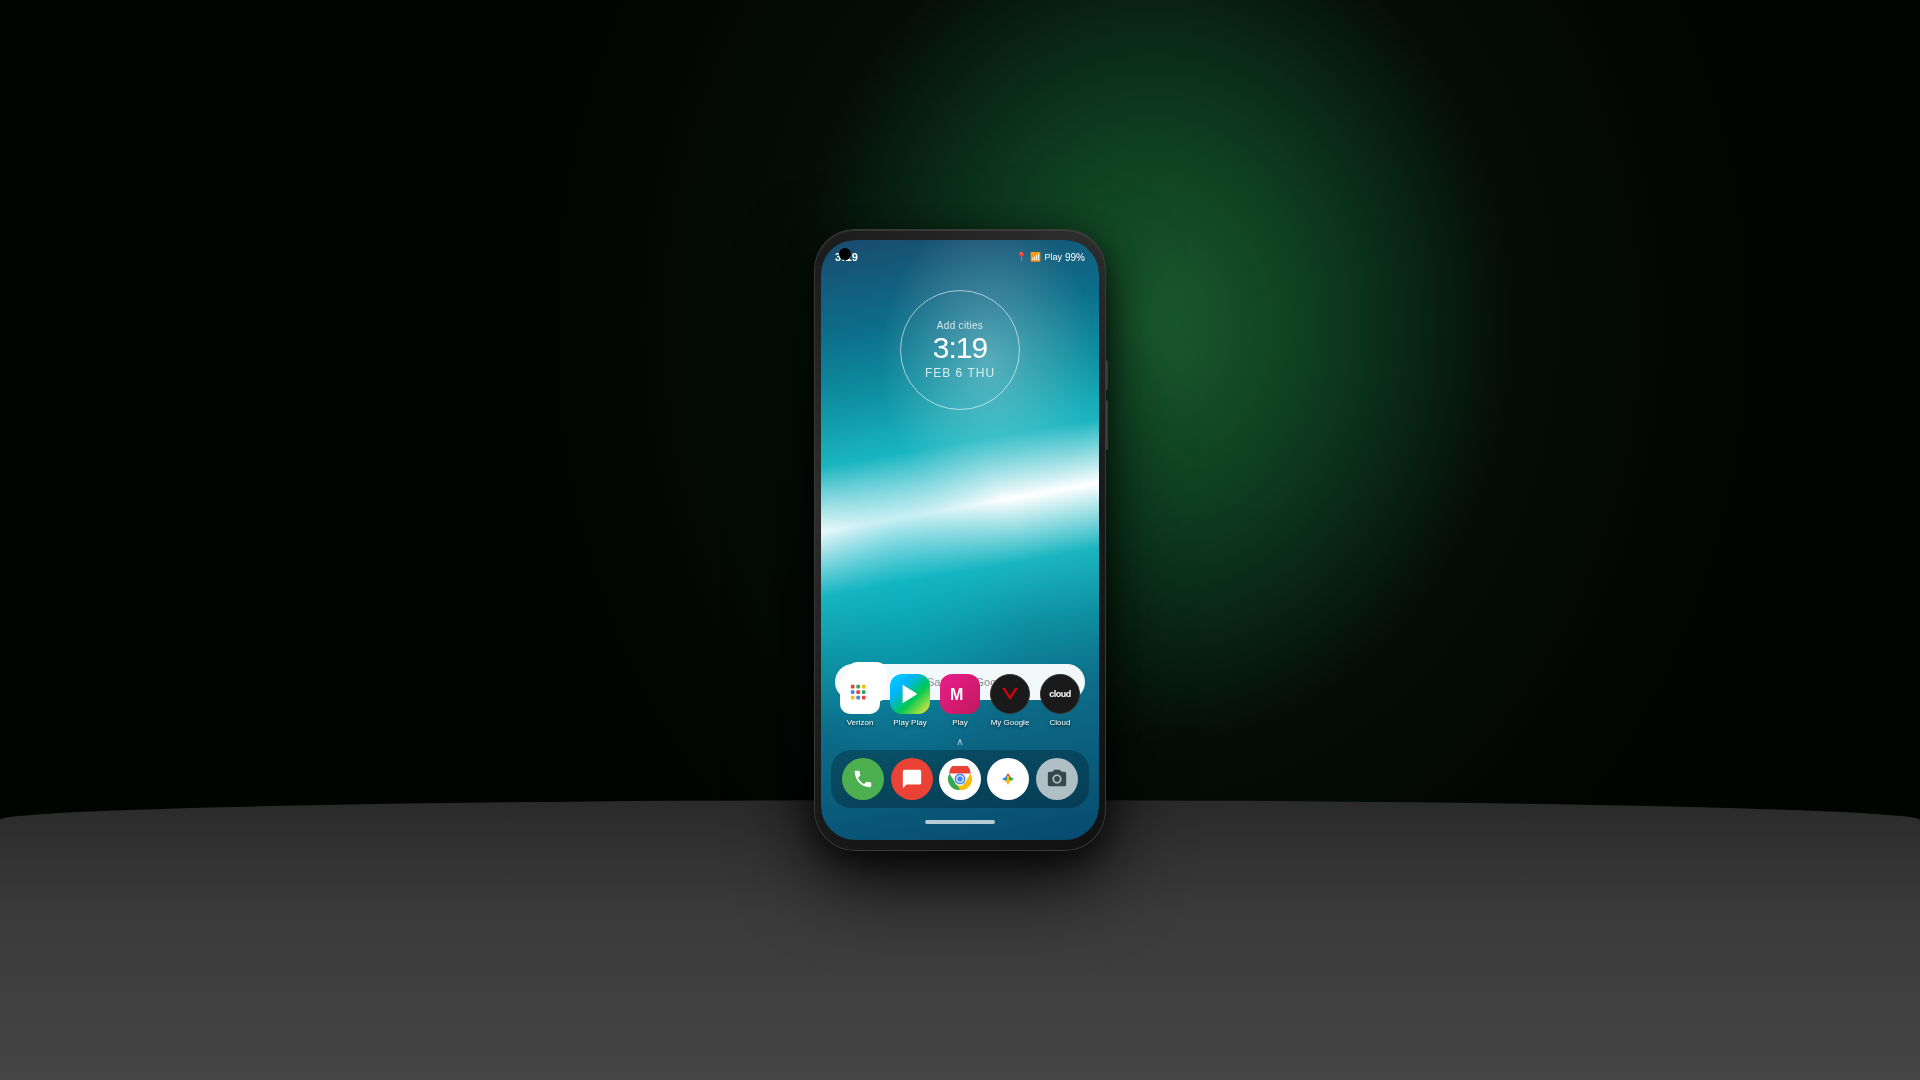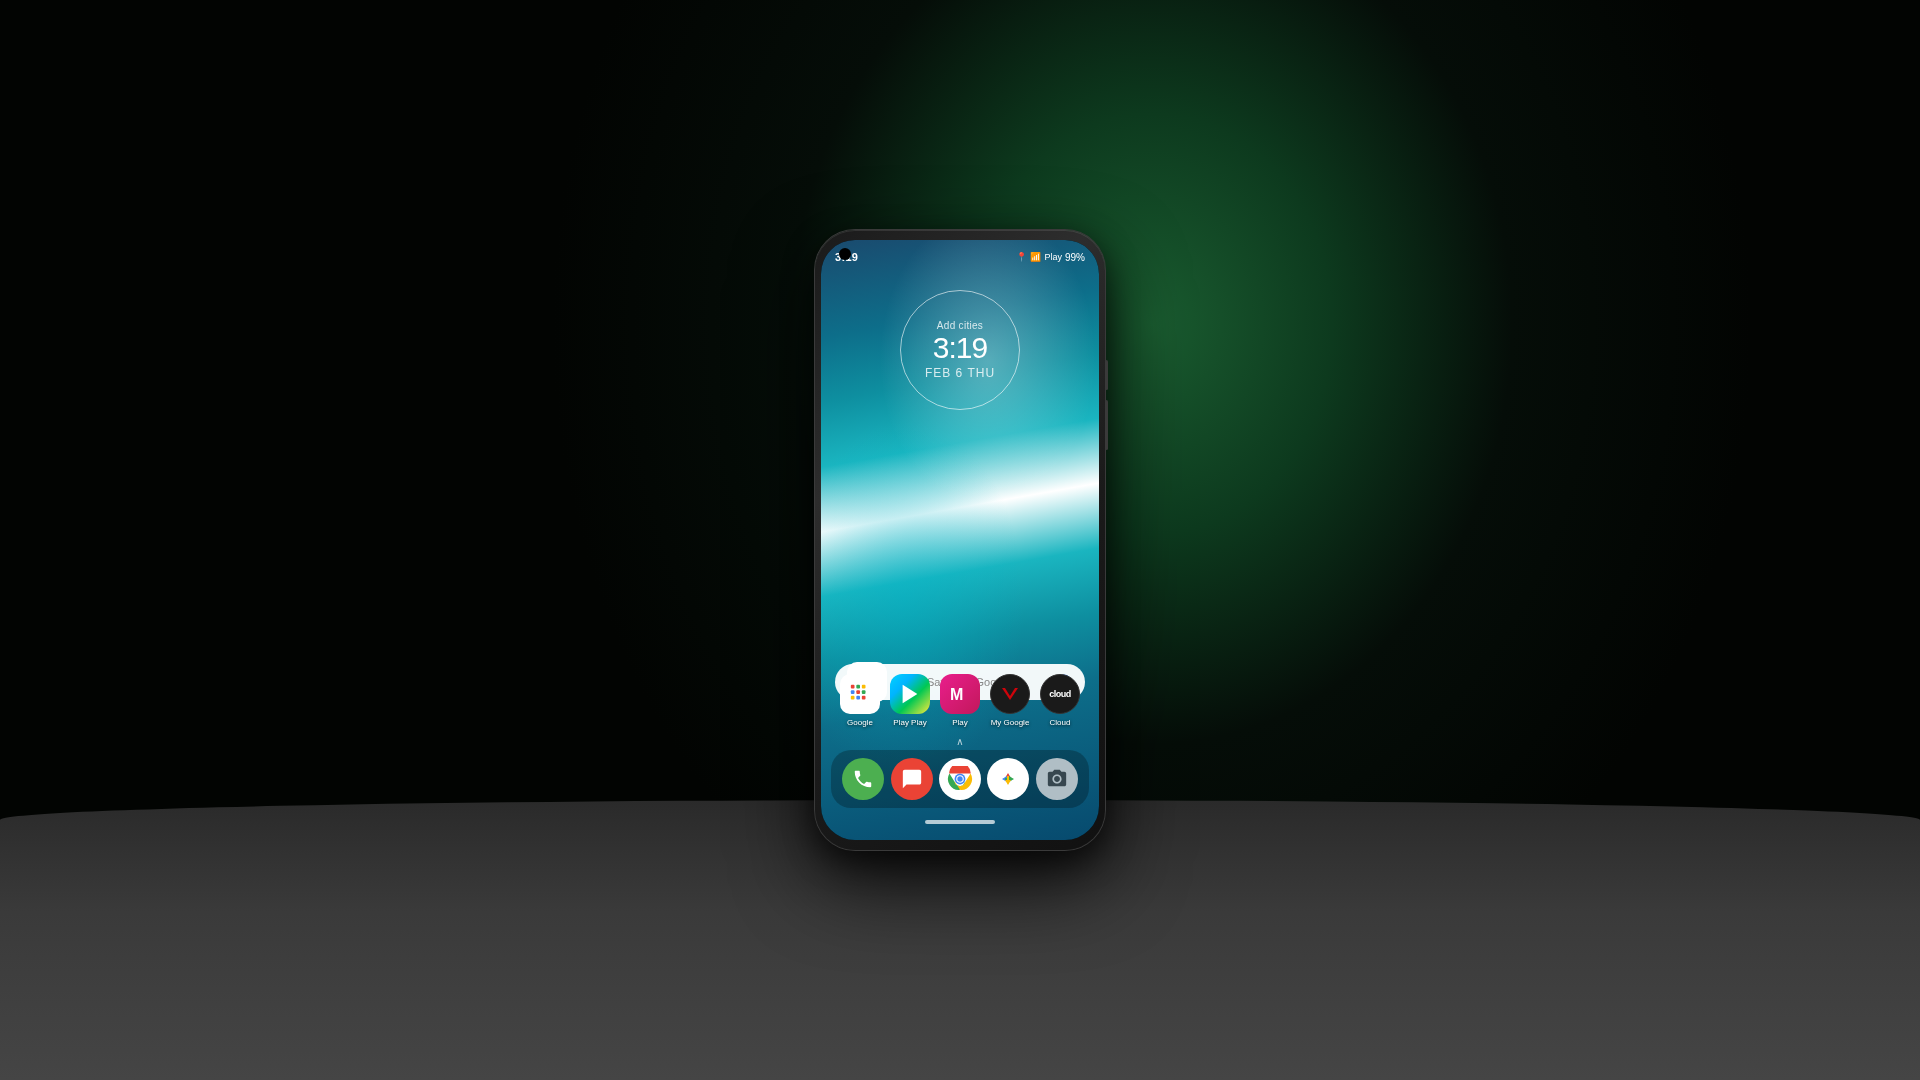--- a/index.html
+++ b/index.html
@@ -386,21 +386,21 @@
                 <rect x="8" y="2" width="4" height="4" rx="1" fill="#34A853"></rect>
                 <rect x="14" y="2" width="4" height="4" rx="1" fill="#FBBC05"></rect>
                 <rect x="2" y="8" width="4" height="4" rx="1" fill="#4285F4"></rect>
                 <rect x="8" y="8" width="4" height="4" rx="1" fill="#EA4335"></rect>
                 <rect x="14" y="8" width="4" height="4" rx="1" fill="#34A853"></rect>
                 <rect x="2" y="14" width="4" height="4" rx="1" fill="#FBBC05"></rect>
                 <rect x="8" y="14" width="4" height="4" rx="1" fill="#4285F4"></rect>
                 <rect x="14" y="14" width="4" height="4" rx="1" fill="#EA4335"></rect>
               </svg>
             </div>
-            <span class="app-label">Google</span>
+            <span class="app-label">Verizon</span>
           </div>
 
           <div class="app-item">
             <div class="app-icon" style="background: linear-gradient(135deg, #02d2ff 0%, #00b4ff 30%, #00c853 60%, #ffeb3b 100%); border-radius:12px;">
               <svg width="22" height="22" viewBox="0 0 24 24">
                 <path d="M4 2l16 10L4 22V2z" fill="#fff"></path>
                 <path d="M4 2l8 10-8 10V2z" fill="rgba(255,255,255,0.3)"></path>
               </svg>
             </div>
             <span class="app-label">Play Play</span>

